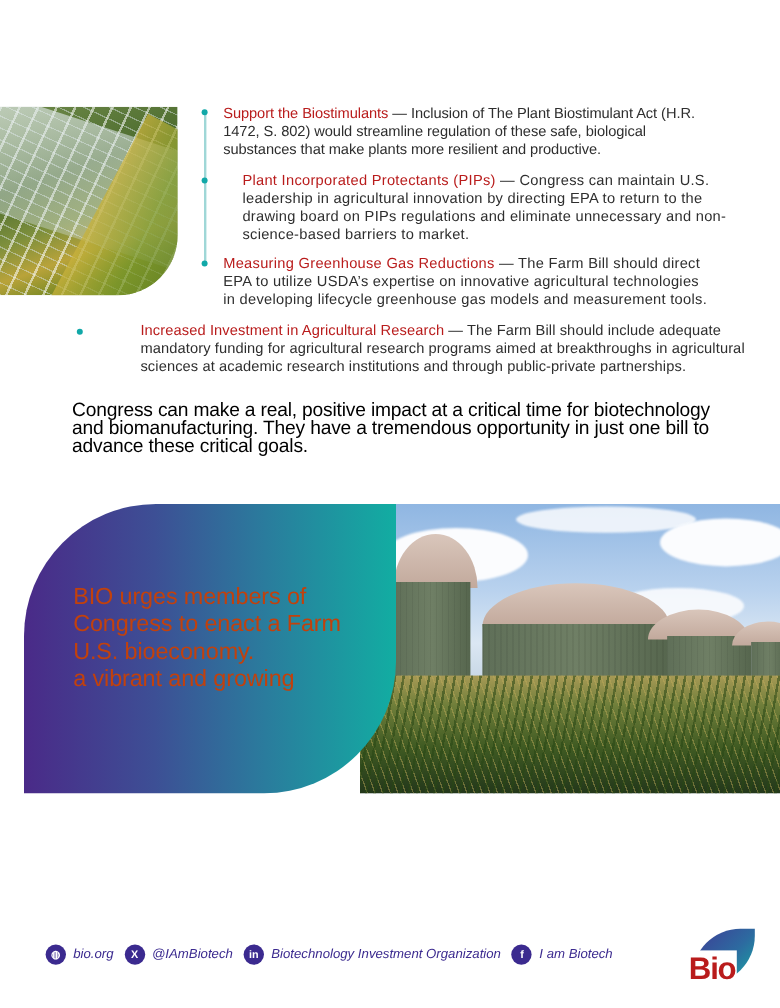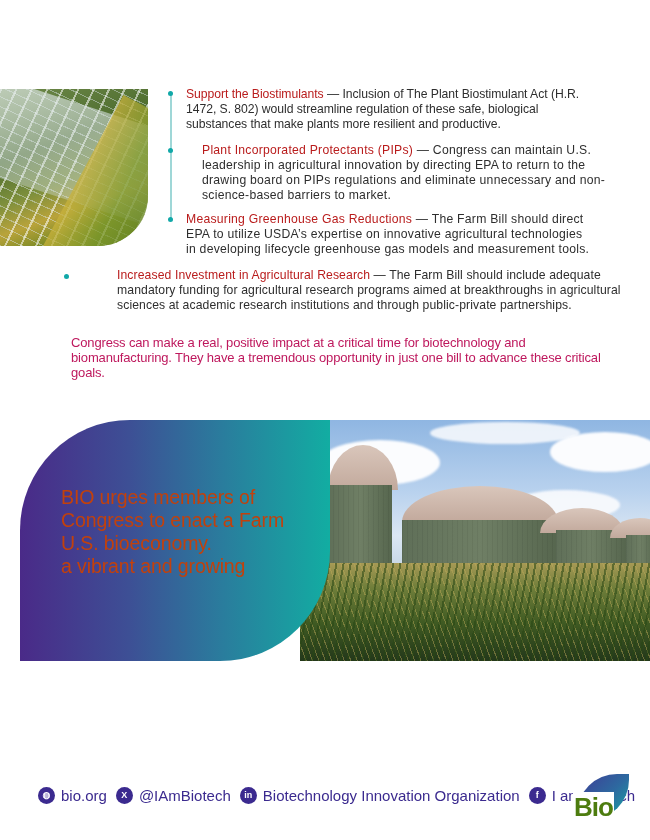--- a/index.html
+++ b/index.html
@@ -31,21 +31,21 @@
     
     .timeline-line {
       position: absolute; left: 170px; top: 93px; width: 2px; height: 126px; background: #9fd7d7;
     }
     .dot { position: absolute; width: 5px; height: 5px; border-radius: 50%; background: #11a8a8; }
 
     .bullet {
       position: absolute; font-size: 12.2px; line-height: 15px; color: #2e2e2e; letter-spacing: -0.05px;
     }
     .bullet .lead { color: #b91c1c; }
-    .para { position: absolute; left: 71px; top: 335px; width: 540px; font-size: 13px; line-height: 15px; color: #be185d; letter-spacing: -0.15px; }
+    .para { position: absolute; left: 60px; top: 335px; width: 540px; font-size: 16px; line-height: 15px; color: #000000; letter-spacing: -0.15px; }
 
     
     .photo {
       position: absolute; left: 300px; top: 420px; width: 350px; height: 241px; overflow: hidden;
       background: linear-gradient(180deg, #8fb6e2 0%, #b9d2ee 30%, #dbe7f3 48%, #c9d8e6 60%);
     }
     .cloud { position: absolute; background: #fbfcfe; border-radius: 50%; filter: blur(1px); }
     .tank {
       position: absolute; background: linear-gradient(90deg, #5f6f58, #6d7c63 50%, #58684f);
       background-image: repeating-linear-gradient(90deg, rgba(0,0,0,0.06) 0 1px, transparent 1px 5px), linear-gradient(90deg, #5f6f58, #6f7f65 50%, #56664e);
@@ -68,30 +68,30 @@
       font-size: 19.5px; line-height: 23px; color: #c2410c; letter-spacing: -0.1px;
     }
 
     
     .footer { position: absolute; left: 38px; top: 786px; height: 18px; display: flex; align-items: center; }
     .f-item { display: flex; align-items: center; margin-right: 9px; }
     .f-icon {
       width: 17px; height: 17px; border-radius: 50%; background: #3b2a8f; color: #fff;
       display: flex; align-items: center; justify-content: center; font-size: 9px; font-weight: bold; margin-right: 6px;
     }
-    .f-label { font-size: 15px; color: #3b2a8f; white-space: nowrap; }
+    .f-label { font-size: 11px; color: #3b2a8f; white-space: nowrap; font-style: italic; }
 
     .logo { position: absolute; left: 573px; top: 774px; width: 56px; height: 46px; }
     .logo .leaf {
       position: absolute; left: 4px; top: 0; width: 52px; height: 46px;
       border-top-left-radius: 40px; border-bottom-right-radius: 40px;
       background: linear-gradient(135deg, #3f3a95 0%, #2d6aa0 55%, #16aaa3 100%);
     }
     .logo .word {
-      position: absolute; left: 0; top: 18px; font-size: 26px; font-weight: bold; color: #4d7c0f; letter-spacing: -1px;
+      position: absolute; left: 0; top: 18px; font-size: 26px; font-weight: bold; color: #b91c1c; letter-spacing: -1px;
       text-shadow: 0 0 0 #fff;
     }
     .logo .word span { background: #fff; padding: 0 1px; }
   </style>
 </head>
 <body>
 
 <div class="greenhouse">
   <div class="glass"></div>
   <div class="strip"></div>
@@ -147,21 +147,21 @@
   <div class="f-item">
     <span class="f-icon">◍</span>
     <span class="f-label">bio.org</span>
   </div>
   <div class="f-item">
     <span class="f-icon">X</span>
     <span class="f-label">@IAmBiotech</span>
   </div>
   <div class="f-item">
     <span class="f-icon">in</span>
-    <span class="f-label">Biotechnology Innovation Organization</span>
+    <span class="f-label">Biotechnology Investment Organization</span>
   </div>
   <div class="f-item">
     <span class="f-icon">f</span>
     <span class="f-label">I am Biotech</span>
   </div>
 </div>
 
 <div class="logo">
   <div class="leaf"></div>
   <div class="word"><span>Bio</span></div>

